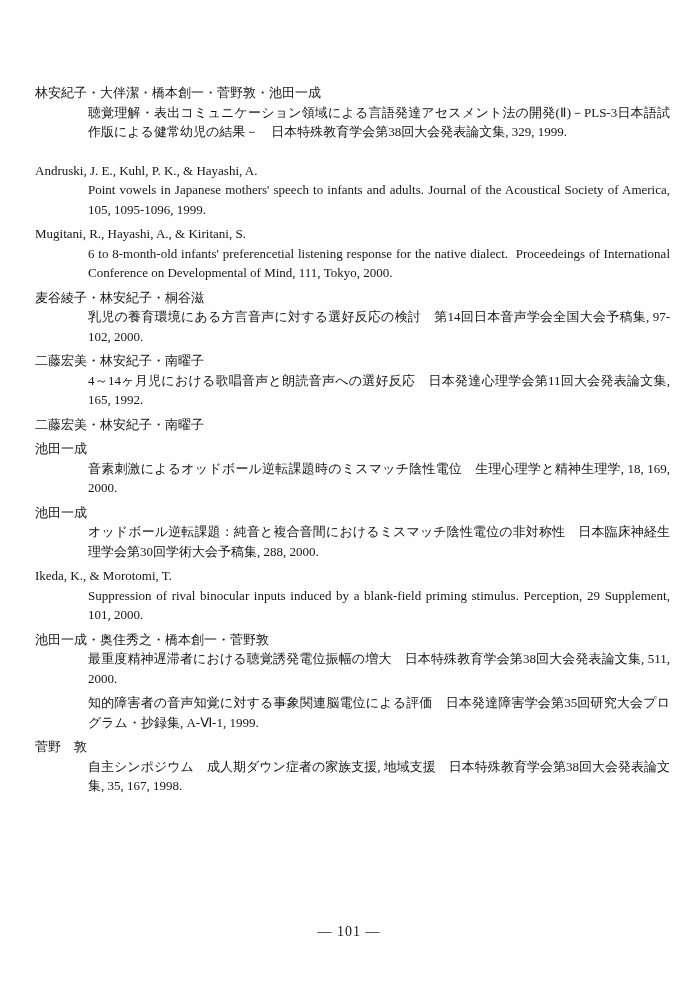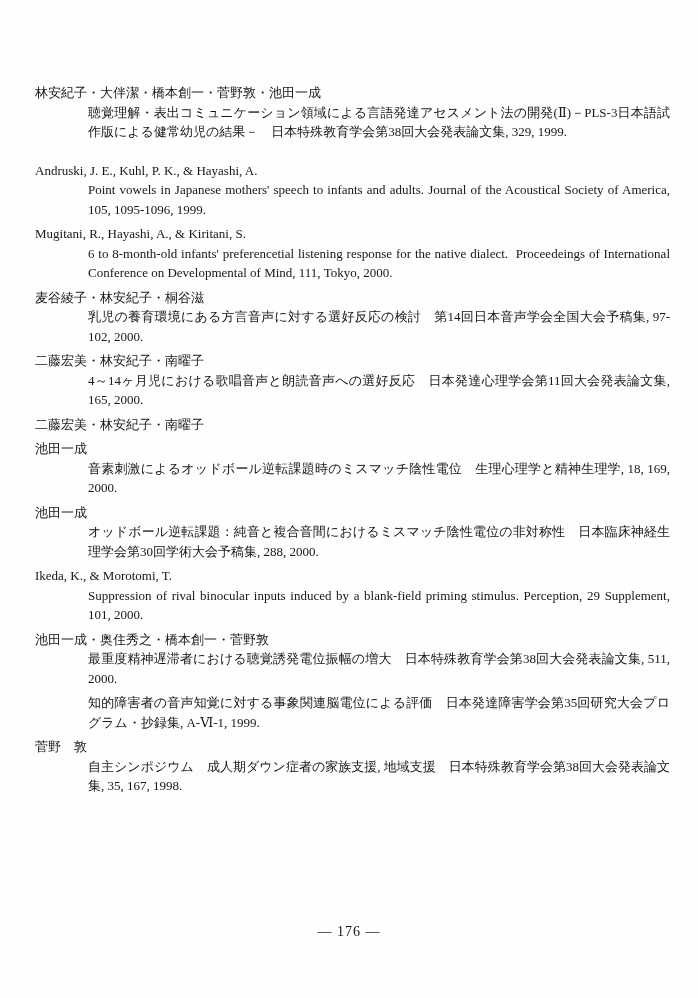--- a/index.html
+++ b/index.html
@@ -11,20 +11,21 @@
     background: #fefefe;
     overflow: hidden;
     font-family: "Liberation Serif", "DejaVu Serif", serif;
     color: #161616;
   }
   .content {
     position: absolute;
     top: 83px;
     left: 35px;
     width: 635px;
+    font-family: Liberation Serif, serif;
   }
   .ref { margin-bottom: 5px; }
   .ref.gap-lg { margin-bottom: 19px; }
   .ref-authors {
     font-size: 13px;
     line-height: 19.5px;
     white-space: pre-wrap;
   }
   .ref-body {
     font-size: 13px;
@@ -64,21 +65,21 @@
       <div class="ref-body">6 to 8-month-old infants' preferencetial listening response for the native dialect.  Proceedeings of International Conference on Developmental of Mind, 111, Tokyo, 2000.</div>
     </div>
 
     <div class="ref">
       <div class="ref-authors">麦谷綾子・林安紀子・桐谷滋</div>
       <div class="ref-body">乳児の養育環境にある方言音声に対する選好反応の検討　第14回日本音声学会全国大会予稿集, 97-102, 2000.</div>
     </div>
 
     <div class="ref">
       <div class="ref-authors">二藤宏美・林安紀子・南曜子</div>
-      <div class="ref-body">4～14ヶ月児における歌唱音声と朗読音声への選好反応　日本発達心理学会第11回大会発表論文集, 165, 2000.</div>
+      <div class="ref-body">4～14ヶ月児における歌唱音声と朗読音声への選好反応　日本発達心理学会第11回大会発表論文集, 165, 1992.</div>
     </div>
 
     <div class="ref">
       <div class="ref-authors">二藤宏美・林安紀子・南曜子</div>
     </div>
 
     <div class="ref">
       <div class="ref-authors">池田一成</div>
       <div class="ref-body">音素刺激によるオッドボール逆転課題時のミスマッチ陰性電位　生理心理学と精神生理学, 18, 169, 2000.</div>
     </div>
@@ -102,14 +103,14 @@
       <div class="ref-body">知的障害者の音声知覚に対する事象関連脳電位による評価　日本発達障害学会第35回研究大会プログラム・抄録集, A-Ⅵ-1, 1999.</div>
     </div>
 
     <div class="ref">
       <div class="ref-authors">菅野　敦</div>
       <div class="ref-body">自主シンポジウム　成人期ダウン症者の家族支援, 地域支援　日本特殊教育学会第38回大会発表論文集, 35, 167, 1998.</div>
     </div>
 
   </div>
 
-  <div class="footer">— 176 —</div>
+  <div class="footer">— 101 —</div>
 </div>
 
 </body></html>

